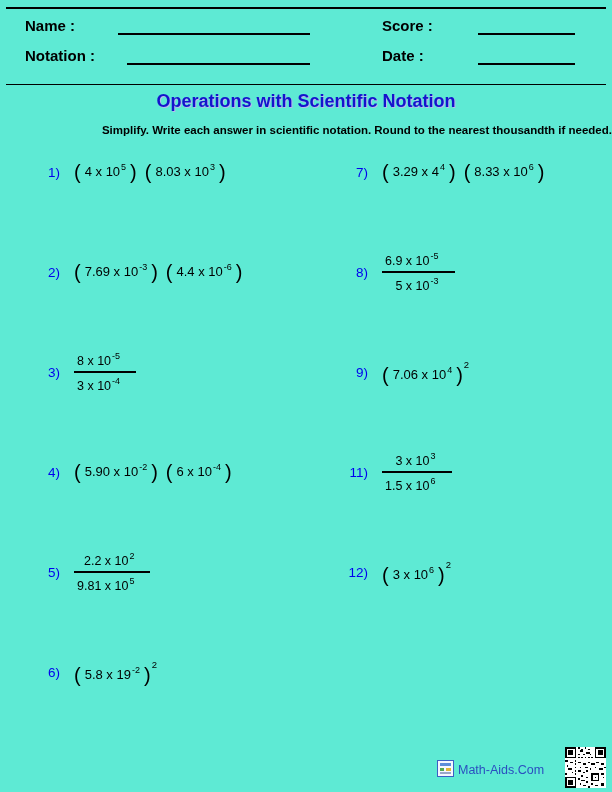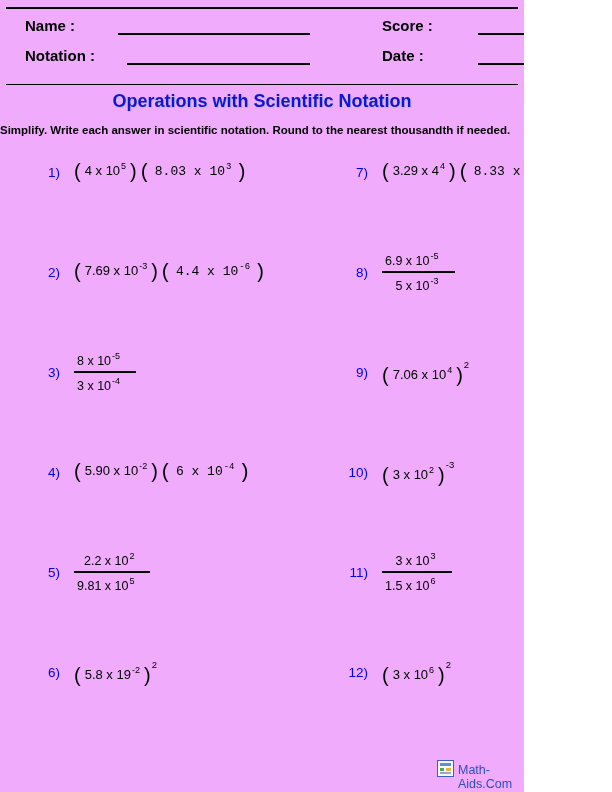--- a/index.html
+++ b/index.html
@@ -1,21 +1,21 @@
 <!DOCTYPE html>
 <html style="--title-blue: #1414cc; --num-blue: #0000ee; --brand-blue: #2b4fc0;"><head>
 <meta charset="utf-8">
 <style>
   * { margin: 0; padding: 0; box-sizing: border-box; }
   html,body { background: #fff; }
   .page {
     position: relative;
-    width: 524px;
+    width: 612px;
     height: 792px;
-    background: #f0abfc;
+    background: #5eead4;
     font-family: "Liberation Sans", sans-serif;
     color: #000;
     overflow: hidden;
   }
   .rule { position: absolute; left: 6px; right: 6px; background: #000; }
   .rule-top { top: 7px; height: 2px; }
   .rule-sep { top: 84px; height: 1px; }
 
   .hdr-label {
     position: absolute;
@@ -35,21 +35,21 @@
     top: 91px; left: 0; right: 0;
     text-align: center;
     font-size: 18px;
     font-weight: bold;
     color: var(--title-blue, #1414cc);
     text-shadow: 1px 1px 0 #b9b9ef;
   }
   .instructions {
     position: absolute;
     top: 124px; left: 0; right: 0;
-    text-align: left;
+    text-align: right;
     font-size: 11.5px;
     font-weight: bold;
     color: #000;
   }
 
   .col { position: absolute; top: 122px; }
   #col-left  { left: 34px;  width: 290px; }
   #col-right { left: 342px; width: 266px; }
 
   .pcell { height: 100px; display: flex; align-items: center; }
@@ -59,21 +59,21 @@
     text-align: right;
     margin-right: 14px;
     font-size: 13.5px;
     color: var(--num-blue, #0000ee);
   }
   .pexpr { font-size: 13px; white-space: nowrap; }
 
   .paren { font-size: 20px; vertical-align: -3px; line-height: 1; }
   .paren-open  { margin-right: 4px; }
   .paren-close { margin-left: 4px; }
-  .grp + .grp { margin-left: 2px; font-family: Liberation Mono, monospace; }
+  .grp + .grp { margin-left: 8px; }
   sup.inner { font-size: 9px;  vertical-align: 6px;  margin-left: 1px; }
   sup.outer { font-size: 9.5px; vertical-align: 11px; margin-left: 1px; }
 
   .fraction { display: inline-block; text-align: right; font-size: 12.5px; }
   .fr-num { padding: 0 16px 3px 3px; white-space: nowrap; }
   .fr-bar { height: 2px; background: #000; }
   .fr-den { padding: 3px 16px 0 3px; white-space: nowrap; }
 
   .footer-brand {
     position: absolute;
@@ -139,24 +139,20 @@
         <span class="pnum">7)</span>
         <span class="pexpr"><span class="grp"><span class="paren paren-open">(</span><span class="coef">3.29 x 4</span><sup class="inner">4</sup><span class="paren paren-close">)</span></span><span class="grp"><span class="paren paren-open">(</span><span class="coef">8.33 x 10</span><sup class="inner">6</sup><span class="paren paren-close">)</span></span></span>
       </div>
       <div class="pcell">
         <span class="pnum">8)</span>
         <span class="pexpr"><span class="fraction"><div class="fr-num"><span class="coef">6.9 x 10</span><sup class="inner">-5</sup></div><div class="fr-bar"></div><div class="fr-den"><span class="coef">5 x 10</span><sup class="inner">-3</sup></div></span></span>
       </div>
       <div class="pcell">
         <span class="pnum">9)</span>
         <span class="pexpr"><span class="grp"><span class="paren paren-open">(</span><span class="coef">7.06 x 10</span><sup class="inner">4</sup><span class="paren paren-close">)</span></span><sup class="outer">2</sup></span>
-      </div>
-      <div class="pcell">
-        <span class="pnum">10)</span>
-        <span class="pexpr"><span class="grp"><span class="paren paren-open">(</span><span class="coef">3 x 10</span><sup class="inner">2</sup><span class="paren paren-close">)</span></span><sup class="outer">-3</sup></span>
       </div>
       <div class="pcell">
         <span class="pnum">11)</span>
         <span class="pexpr"><span class="fraction"><div class="fr-num"><span class="coef">3 x 10</span><sup class="inner">3</sup></div><div class="fr-bar"></div><div class="fr-den"><span class="coef">1.5 x 10</span><sup class="inner">6</sup></div></span></span>
       </div>
       <div class="pcell">
         <span class="pnum">12)</span>
         <span class="pexpr"><span class="grp"><span class="paren paren-open">(</span><span class="coef">3 x 10</span><sup class="inner">6</sup><span class="paren paren-close">)</span></span><sup class="outer">2</sup></span>
       </div>
     </div>

